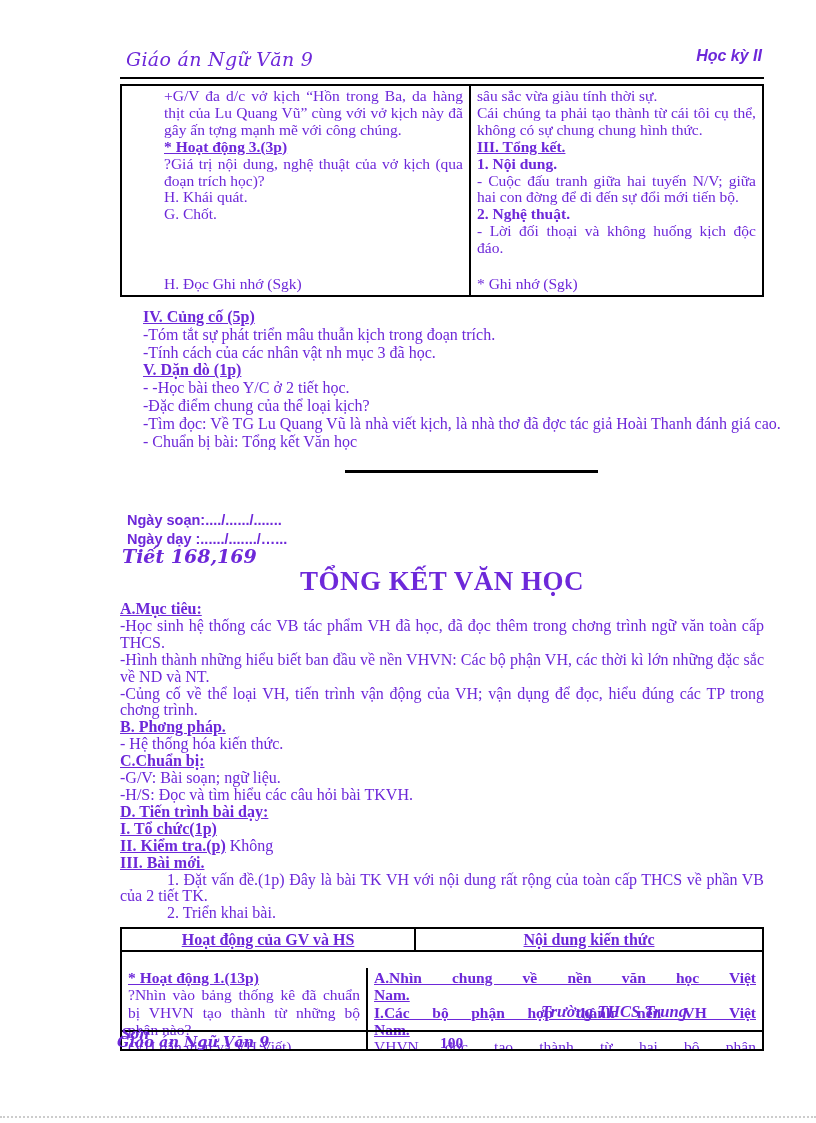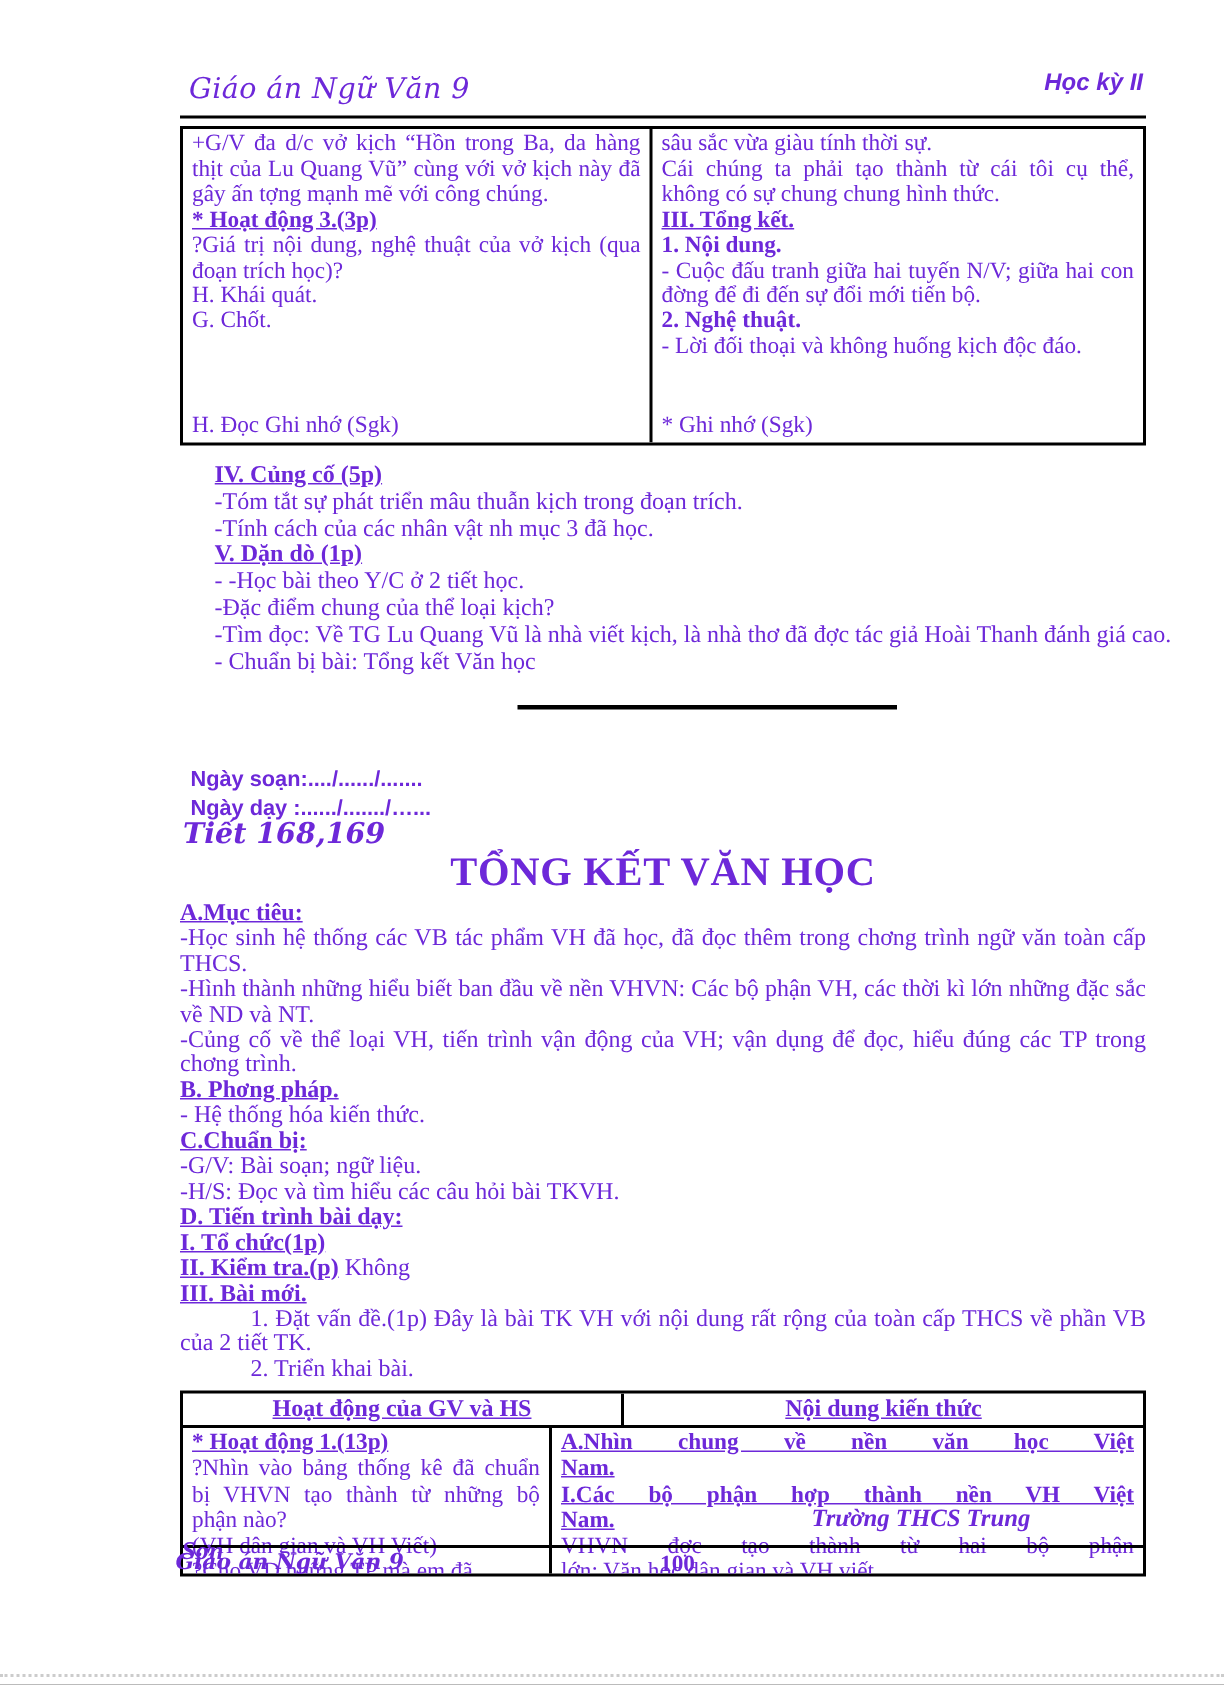--- a/index.html
+++ b/index.html
@@ -28,21 +28,21 @@
   .just { text-align:justify; }
   .jl { text-align:justify; text-align-last:justify; }
 
   
   .t1 {
     position:absolute; top:84px; left:120px; width:644px; height:213px;
     border:2px solid #000; box-sizing:border-box; display:flex; overflow:hidden;
     font-size:15.5px; line-height:16.9px;
   }
   .t1 .c1l { width:313px; border-right:2px solid #000; box-sizing:border-box;
-             padding:2px 6px; display:flex; flex-direction:column; }
+             padding:2px 6px; display:flex; flex-direction:column;margin-left:36px; }
   .t1 .c1r { flex:1; padding:2px 6px; display:flex; flex-direction:column; }
   .push { margin-top:auto; }
 
   
   .b1 { position:absolute; top:308px; left:120px; width:644px;
         font-size:16px; line-height:17.8px; max-height:168px; overflow:hidden;margin-left:23px; }
 
   
   .sep-rule { position:absolute; top:470px; left:345px; width:253px; height:3px; background:#000; }
 
@@ -58,21 +58,21 @@
 
   
   .b2 { position:absolute; top:601px; left:120px; width:644px;
         font-size:16px; line-height:16.9px; max-height:329px; overflow:hidden; }
   .ind1 { text-indent:47px; }
   .ind  { padding-left:47px; }
 
   
   .t2 { position:absolute; top:927px; left:120px; width:644px; height:124px;
         border:2px solid #000; box-sizing:border-box; display:flex; flex-direction:column;
-        overflow:hidden; font-size:15.5px; line-height:17.3px; }
+        overflow:hidden; font-size:15.5px; line-height:17.3px;gap:16px; }
   .t2hdr { display:flex; border-bottom:2px solid #000; }
   .t2hdr .hcell { text-align:center; font-size:16px; line-height:19px; padding:1px 0; }
   .t2hl { width:294px; border-right:2px solid #000; box-sizing:border-box; }
   .t2hr { flex:1; }
   .t2body { display:flex; flex:1; }
   .t2cl { width:246px; border-right:2px solid #000; box-sizing:border-box; padding:1px 6px; }
   .t2cr { flex:1; padding:1px 6px; }
   .t2rule { position:absolute; top:1030px; left:120px; width:644px; height:2px; background:#000; }
 
   

